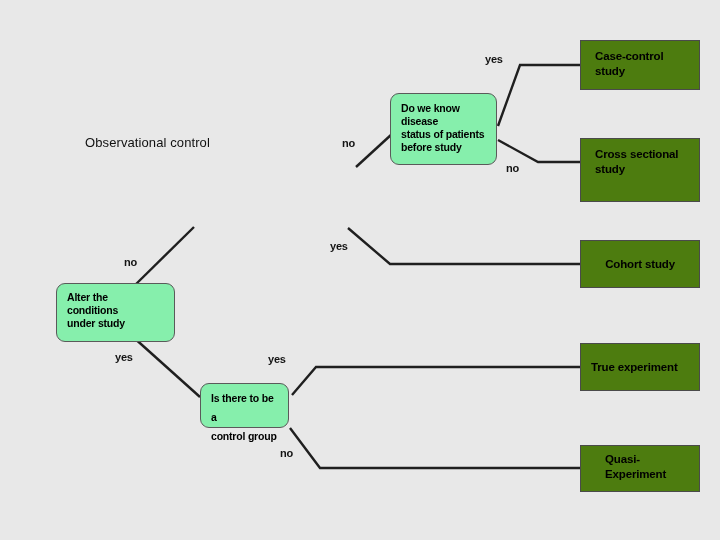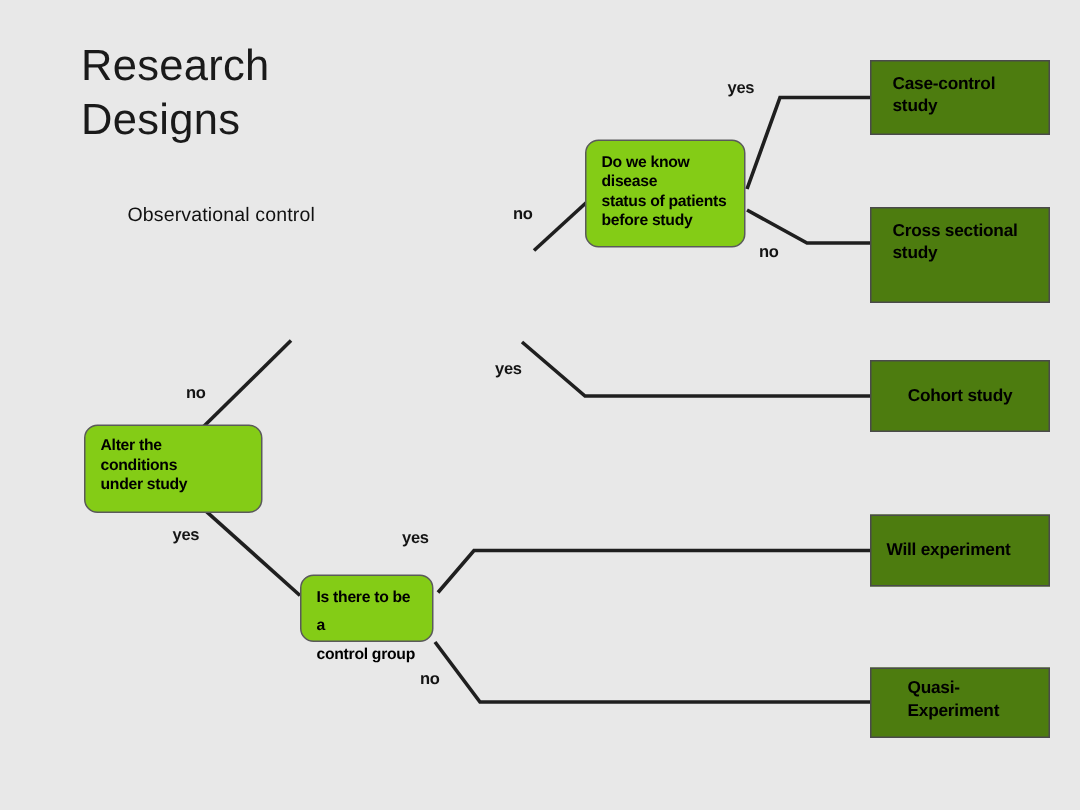--- a/index.html
+++ b/index.html
@@ -49,21 +49,21 @@
     letter-spacing: 0.1px;
     white-space: nowrap;
   }
   .caption.observational { left: 85px; top: 135px; }
   .caption.experimental  { left: 85px; top: 443px; }
 
   
   .node {
     position: absolute;
     box-sizing: border-box;
-    background: #84cc16;
+    background: #86efac;
     border: 1px solid #5a5a5a;
     border-radius: 9px;
     color: #000;
     font-weight: bold;
     font-size: 10.5px;
     line-height: 13px;
     padding: 7px 9px 6px 10px;
     letter-spacing: -0.2px;
     white-space: pre-line;
   }
@@ -133,41 +133,39 @@
       <path d="M 498 126 L 520 65 L 580 65"></path>
 
       <path d="M 498 140 L 538 162 L 580 162"></path>
 
       <path d="M 292 395 L 316 367 L 580 367"></path>
 
       <path d="M 290 428 L 320 468 L 580 468"></path>
     </g>
   </svg>
 
-  <div class="title">Research
-Designs</div>
 
   <div class="caption observational">Observational control</div>
 
   <div class="node start">Alter the
 conditions
 under study</div>
   <div class="node disease">Do we know
 disease
 status of patients
 before study</div>
   <div class="node control">Is there to be a
 control group</div>
 
   <div class="outcome case">Case-control
 study</div>
   <div class="outcome cross">Cross sectional
 study</div>
   <div class="outcome cohort">Cohort study</div>
-  <div class="outcome truex">Will experiment</div>
+  <div class="outcome truex">True experiment</div>
   <div class="outcome quasi">Quasi-
 Experiment</div>
 
   <div class="elabel l-no-top">no</div>
   <div class="elabel l-yes-bot">yes</div>
   <div class="elabel l-no-obs">no</div>
   <div class="elabel l-yes-obs">yes</div>
   <div class="elabel l-yes-dis">yes</div>
   <div class="elabel l-no-dis">no</div>
   <div class="elabel l-yes-ctrl">yes</div>

